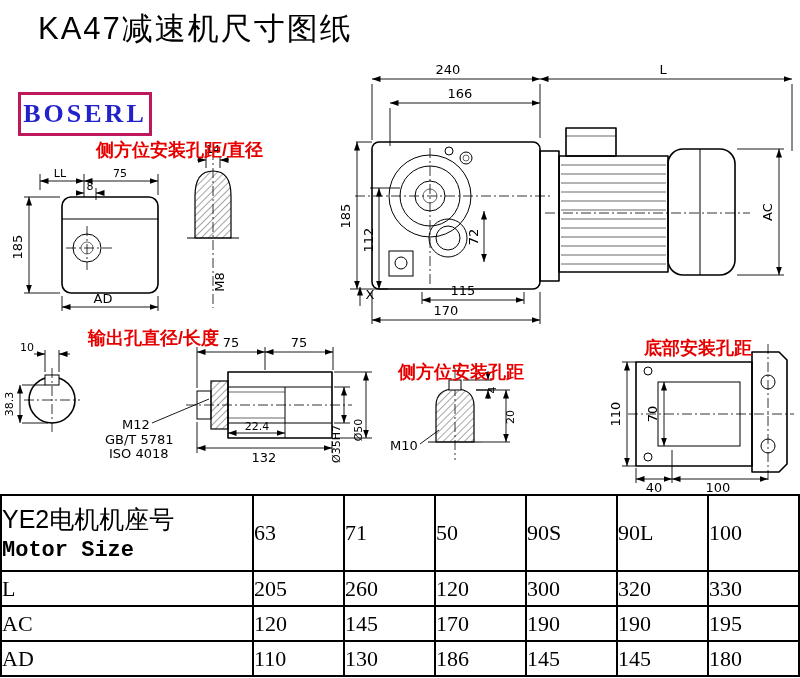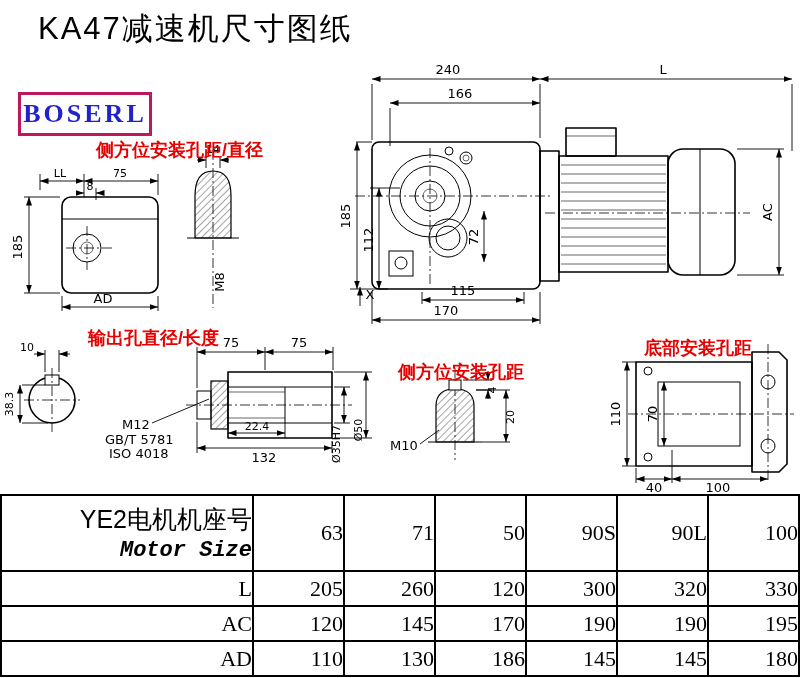--- a/index.html
+++ b/index.html
@@ -20,26 +20,26 @@
   .t{fill:none;stroke:#000;stroke-width:0.6;}
   .d{fill:none;stroke:#000;stroke-width:0.9;}
   .c{fill:none;stroke:#000;stroke-width:0.8;stroke-dasharray:10 3 2 3;}
   .h{fill:url(#hatch);stroke:#000;stroke-width:1.2;}
   .w{fill:#fff;stroke:#000;stroke-width:1;}
   text.n{font-family:"DejaVu Sans",sans-serif;font-size:13px;fill:#000;text-anchor:middle;}
   text.s{font-family:"DejaVu Sans",sans-serif;font-size:11px;fill:#000;text-anchor:middle;}
   text.l{font-family:"DejaVu Sans",sans-serif;font-size:13px;fill:#000;text-anchor:start;}
   
   table.spec{position:absolute;left:0;top:494px;width:800px;border-collapse:collapse;table-layout:fixed;}
-  table.spec th,table.spec td{border:2px solid #000;text-align:right;vertical-align:middle;
+  table.spec th,table.spec td{border:2px solid #000;text-align:left;vertical-align:middle;
         font-family:"Liberation Serif",serif;font-size:22px;font-weight:normal;padding:0;color:#000;}
   table.spec tr.hdr{height:76px;}
   table.spec tr.row{height:35px;}
   .cn{font-family:"Liberation Sans",sans-serif;font-size:25px;}
-  .en{font-family:"Liberation Mono",monospace;font-size:22px;font-weight:bold;margin-top:2px;font-style:italic;}
+  .en{font-family:"Liberation Mono",monospace;font-size:22px;font-weight:bold;margin-top:2px;}
 </style>
 </head>
 <body>
 
 <div class="page">
 
   <svg class="drawing" width="800" height="494" viewBox="0 0 800 494">
     <defs>
       <marker id="ae" markerWidth="9" markerHeight="7" refX="8.5" refY="3.5" orient="auto" markerUnits="userSpaceOnUse">
         <path d="M0,0.5 L8.5,3.5 L0,6.5 Z" fill="#000"></path>

